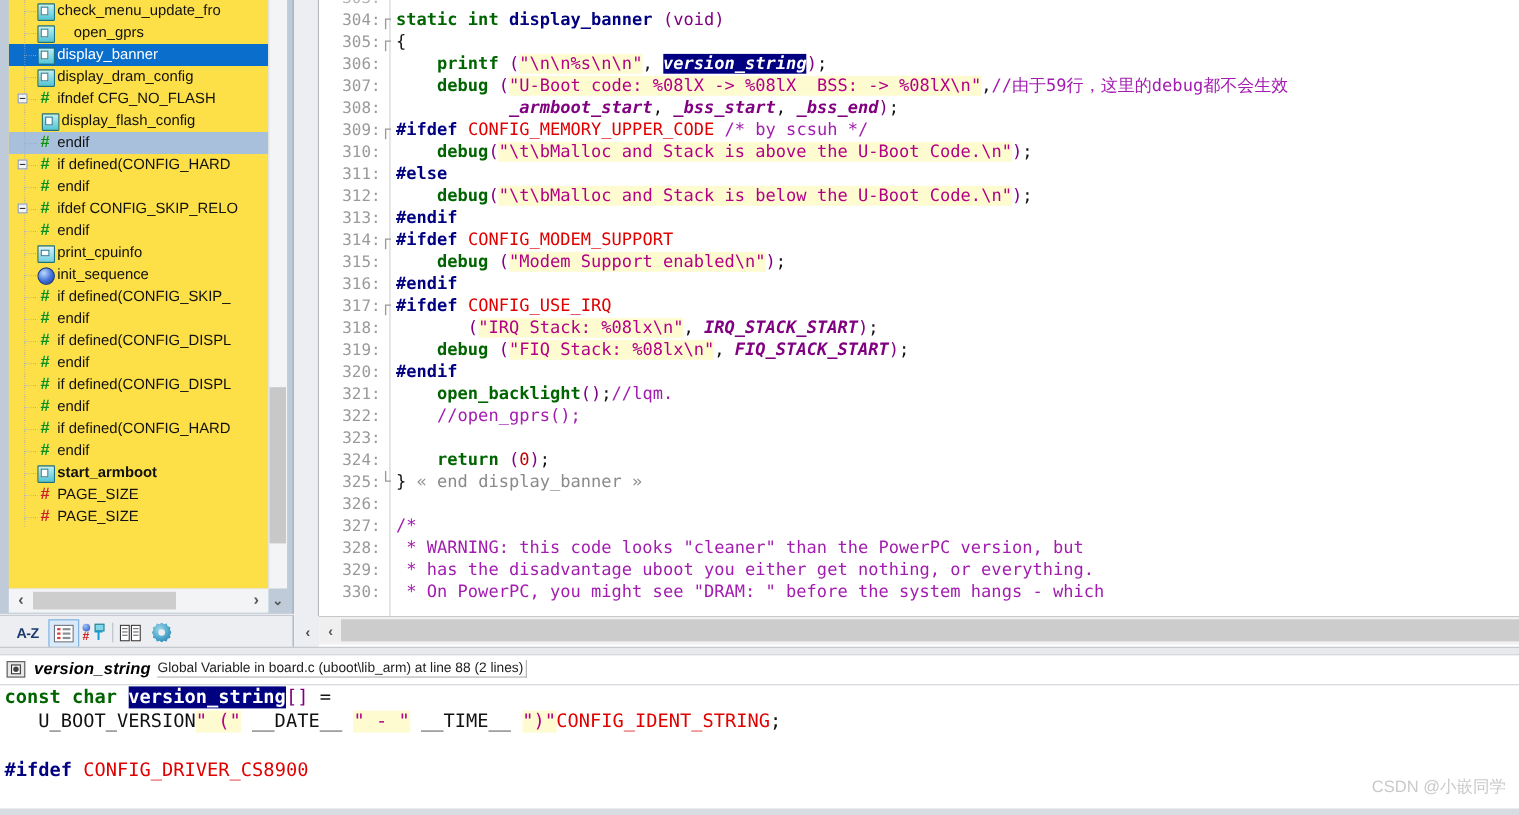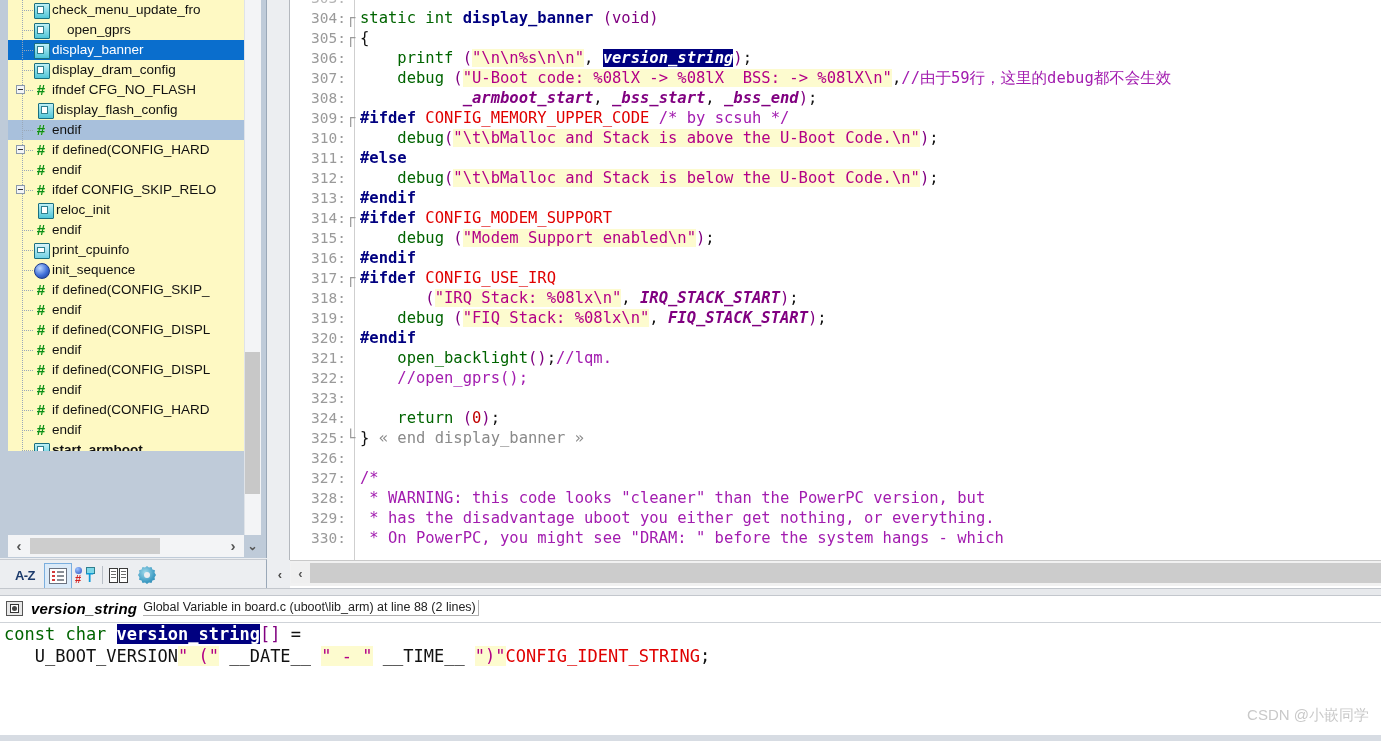--- a/index.html
+++ b/index.html
@@ -12,22 +12,22 @@
   }
   .app{position:relative;width:1381px;height:741px;}
 
   
   .top-area{position:absolute;left:0;top:0;width:1381px;height:590px;}
 
   
   .sidebar{position:absolute;left:0;top:0;width:268px;height:590px;background:#eceef1;}
   .sb-outer-border{position:absolute;left:0;top:0;width:267px;height:558px;
     background:#bfcbd9;border-right:1px solid #9aa8b8;box-sizing:border-box;}
-  .tree-wrap{position:absolute;left:8px;top:0px;width:236px;height:451px;
-    background:#fef9c3;overflow:hidden;}
+  .tree-wrap{position:absolute;left:8px;top:0px;width:236px;height:535px;
+    background:#fde047;overflow:hidden;}
   .tree{position:relative;width:236px;}
   .row{position:relative;height:20px;line-height:20px;white-space:nowrap;
     font-family:"Liberation Sans", sans-serif;font-size:13.5px;color:#111;}
   .row.sel-blue{background:#0a6ecd;color:#ffffff;width:236px;}
   .row.sel-soft{background:#a8c0dc;width:236px;}
   .row .lbl{position:relative;}
   .row.bold .lbl{font-weight:bold;}
 
   
   .guide{position:absolute;left:14px;top:0;width:1px;height:20px;
@@ -120,21 +120,21 @@
   .code{position:absolute;left:0;top:-12px;width:1091px;
     font-family:"DejaVu Sans Mono","Liberation Mono",monospace;font-size:15.5px;}
   .cl{height:20px;line-height:20px;white-space:pre;}
   .ln-no{display:inline-block;width:56px;text-align:right;color:#9a9a9a;
     font-family:"DejaVu Sans Mono",monospace;font-size:14.5px;}
   .ln-sep{display:inline-block;width:6px;color:#9a9a9a;}
   .gutter-line{position:absolute;left:64px;top:0;width:1px;height:560px;background:#cfcfcf;}
   .codetext{display:inline-block;padding-left:8px;}
 
   
-  .t-key{color:#006400;font-weight:normal;}          
+  .t-key{color:#006400;font-weight:bold;}          
   .t-fnname{color:#000080;font-weight:bold;}       
   .t-type{color:#800080;}                          
   .t-plain{color:#111111;}
   .t-str{color:#b30086;background:#fdfbcf;}
   .t-sel{background:#000080;color:#ffffff;font-weight:bold;font-style:italic;}
   .t-pre{color:#000080;font-weight:bold;}          
   .t-macro{color:#e00000;}                         
   .t-cmt{color:#a21caf;}                           
   .t-var{color:#800080;font-weight:bold;font-style:italic;}
   .t-num{color:#c00000;}
@@ -244,26 +244,20 @@
               <span class="guide h" style="left: 14px; width: 12px;"></span>
               <span class="ic ic-hash" style="left: 26px;">#</span>
               <span class="lbl" style="position: absolute; left: 44px;">endif</span>
             </div>
             <div class="row">
               <span class="guide"></span>
               <span class="guide h" style="left: 14px; width: 12px;"></span>
               <span class="exp" style="left: 8px;"></span>
               <span class="ic ic-hash" style="left: 26px;">#</span>
               <span class="lbl" style="position: absolute; left: 44px;">ifdef CONFIG_SKIP_RELO</span>
-            </div>
-            <div class="row">
-              <span class="guide"></span>
-              <span class="guide h" style="left: 30px; width: 12px;"></span>
-              <span class="ic ic-fn" style="left: 30px;"></span>
-              <span class="lbl" style="position: absolute; left: 48px;">reloc_init</span>
             </div>
             <div class="row">
               <span class="guide"></span>
               <span class="guide h" style="left: 14px; width: 12px;"></span>
               <span class="ic ic-hash" style="left: 26px;">#</span>
               <span class="lbl" style="position: absolute; left: 44px;">endif</span>
             </div>
             <div class="row">
               <span class="guide"></span>
               <span class="guide h" style="left: 14px; width: 12px;"></span>
@@ -442,19 +436,20 @@
       <div class="info-icon"></div>
       <div class="info-name">version_string</div>
       <div class="info-desc">Global Variable in board.c (uboot\lib_arm) at line 88 (2 lines)</div>
     </div>
     <div class="bot-left-line"></div>
     <div class="bot-code">
       <div id="bottom-root">
           <div class="bcl"><span class="t-key">const char </span><span class="t-sel" style="font-style: normal;">version_string</span><span class="t-punc">[]</span><span class="t-plain"> </span><span class="t-plain">=</span></div>
           <div class="bcl"><span class="t-plain">   U_BOOT_VERSION</span><span class="t-str">" ("</span><span class="t-plain"> __DATE__ </span><span class="t-str">" - "</span><span class="t-plain"> __TIME__ </span><span class="t-str">")"</span><span class="t-macro">CONFIG_IDENT_STRING</span><span class="t-plain">;</span></div>
           <div class="bcl"></div>
+          <div class="bcl"><span class="t-pre">#ifdef</span><span class="t-plain"> </span><span class="t-macro">CONFIG_DRIVER_CS8900</span></div>
         </div>
     </div>
     <div class="watermark">CSDN @小嵌同学</div>
     <div class="bot-strip"></div>
   </div>
 
 </div>
 
 </body></html>

